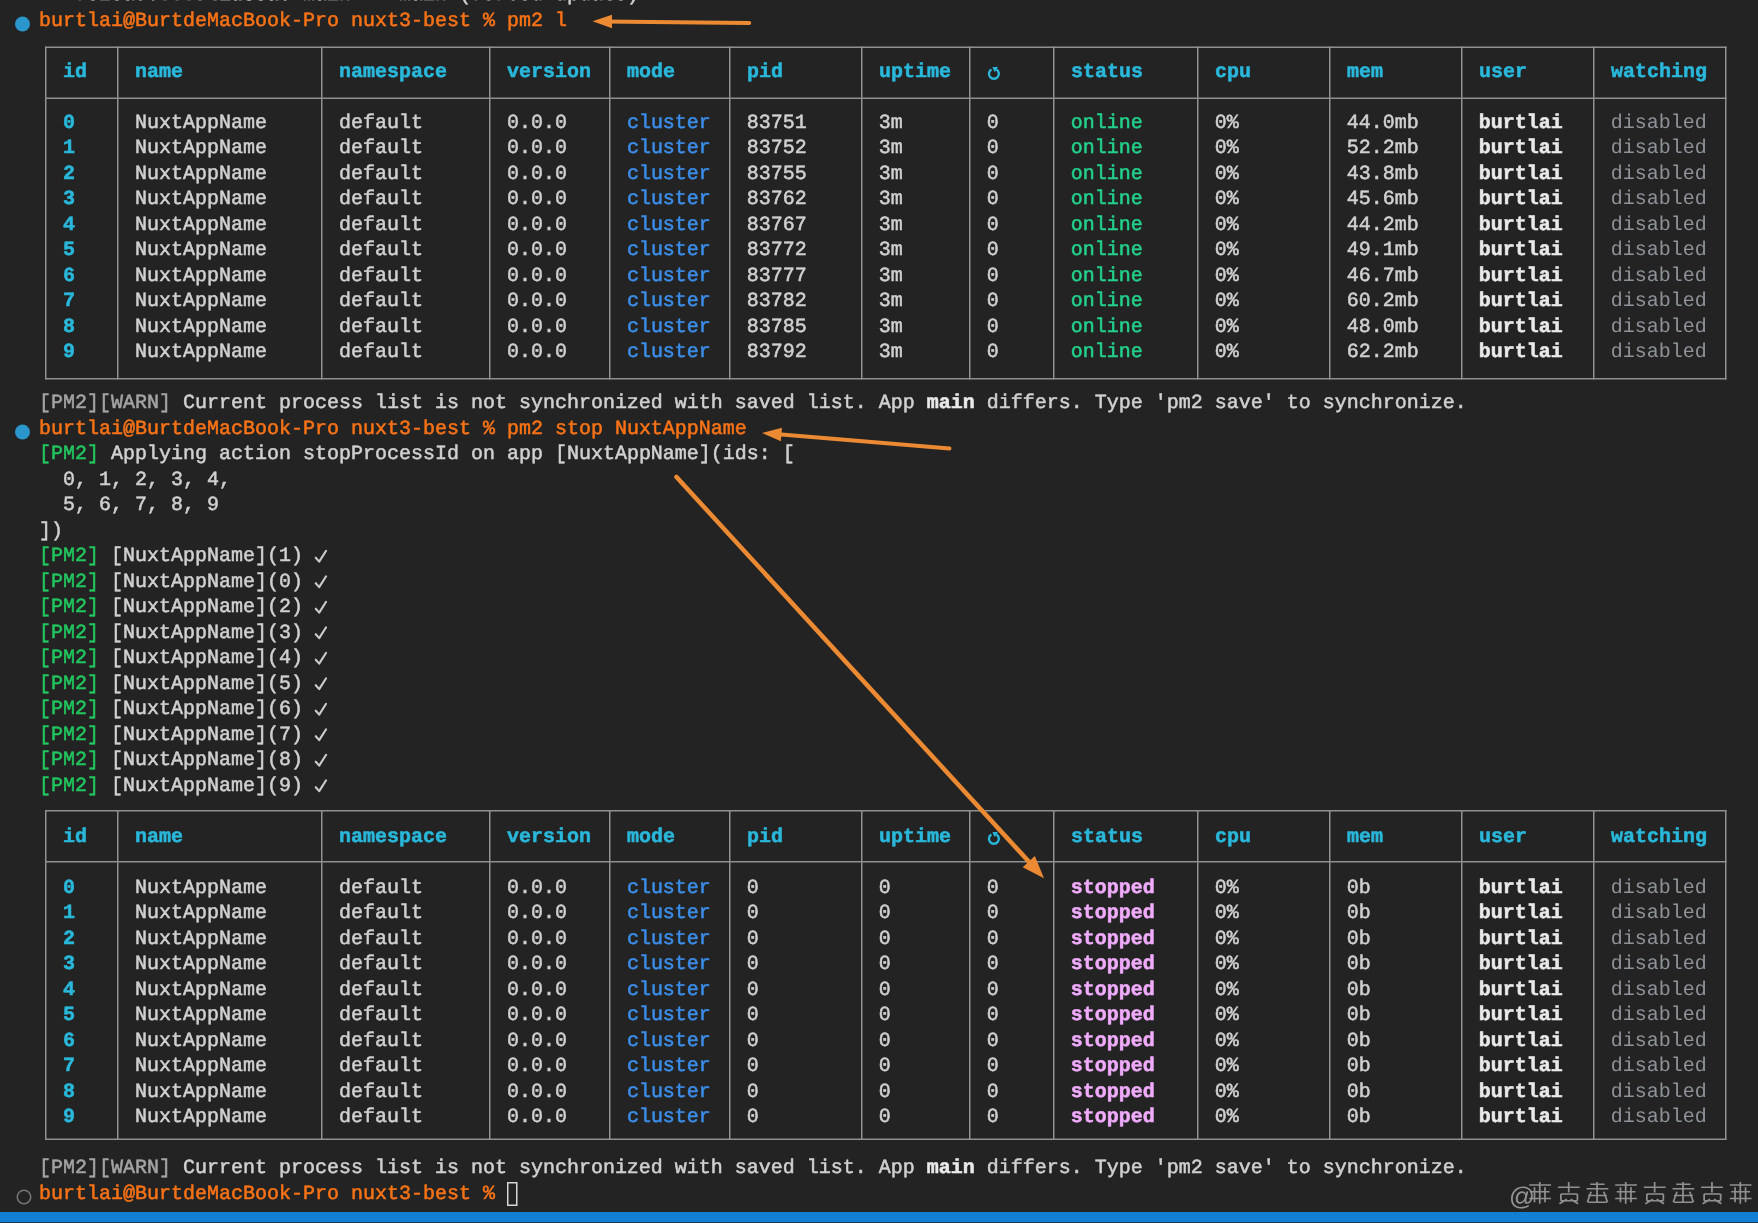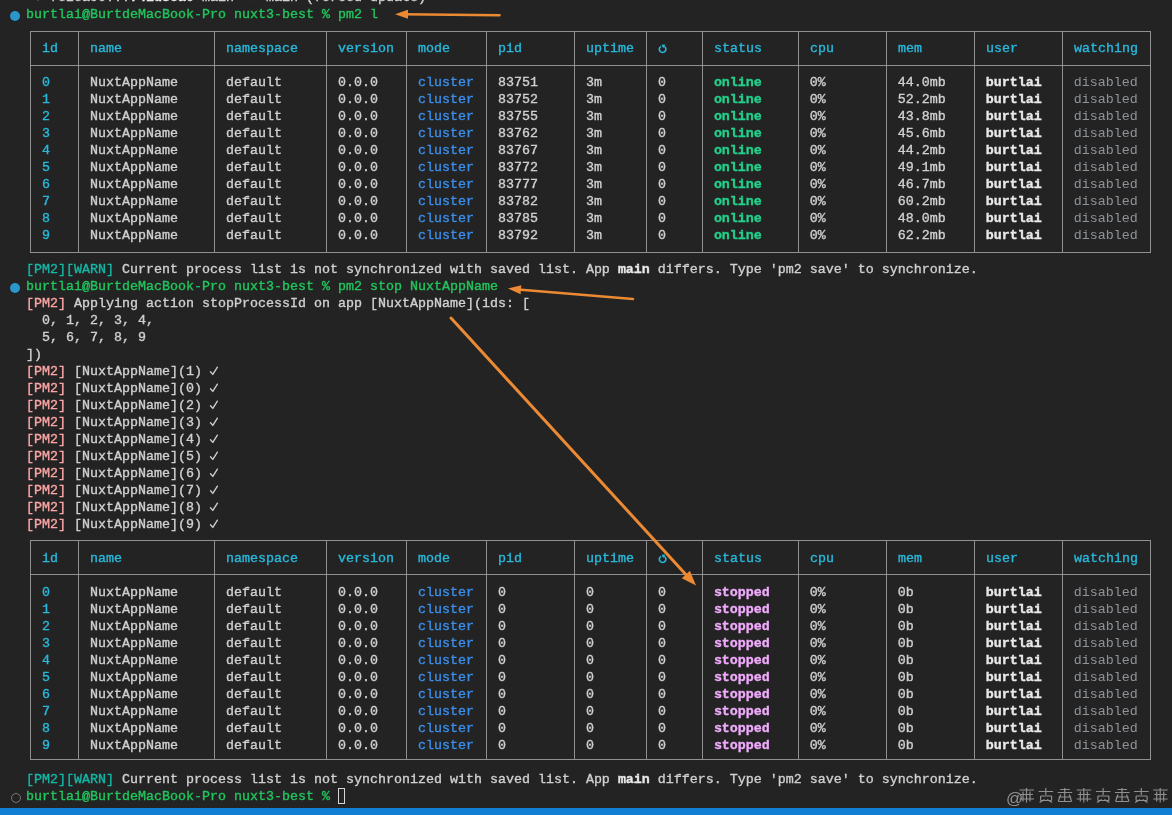--- a/index.html
+++ b/index.html
@@ -1,27 +1,27 @@
 <!DOCTYPE html>
 <html><head><meta charset="utf-8"><style>
 html,body{margin:0;padding:0}
 body{width:1172px;height:815px;background:#232323;overflow:hidden;position:relative;
 font-family:"Liberation Mono",monospace;font-size:13.33px;color:#d0d0d0;
 -webkit-font-smoothing:antialiased}
 #term{position:absolute;left:26.0px;top:-11.3px;white-space:pre;-webkit-text-stroke:0.35px}
 .ln{height:17.0px;line-height:17.0px}
-.cy{color:#29b8db;font-weight:normal}
+.cy{color:#29b8db;font-weight:bold}
 .bl{color:#3b8eea;font-weight:normal}
-.on{color:#23d18b;font-weight:bold}
-.gr{color:#fca5a5}
+.on{color:#23d18b;font-weight:normal}
+.gr{color:#22c55e}
 .rd{color:#f0abfc;font-weight:bold}
-.yl{color:#14b8a6}
+.yl{color:#a3a3a3}
 .wb{color:#e9e9e9;font-weight:bold}
 .gy{color:#8f9399;-webkit-text-stroke:0}
-.pr{color:#22c55e}
+.pr{color:#f97316}
 .bd{position:absolute;background:#909090}
 #cursor{position:absolute;left:337.9px;top:787.5px;width:5.2px;height:14.6px;border:1.8px solid #d6d6d6}
 #dot1{position:absolute;left:10px;top:10.5px;width:10px;height:10px;border-radius:50%;background:#2a96cc}
 #dot2{position:absolute;left:10px;top:282.5px;width:10px;height:10px;border-radius:50%;background:#2a96cc}
 #dot3{position:absolute;left:10.5px;top:793px;width:8px;height:8px;border-radius:50%;border:1.4px solid #777}
 #bar{position:absolute;left:0;top:807.5px;width:1172px;height:7.5px;background:#117fd4}
 #ov{position:absolute;left:0;top:0;width:1172px;height:815px}
 </style></head>
 <body>
 <div id="term"><div class="ln"> + fe2ea90...<span class="wb">f41d3ca0</span> main -&gt; main (forced update)</div><div class="ln"><span class="pr">burtlai@BurtdeMacBook-Pro nuxt3-best %</span> <span class="pr">pm2 l</span></div><div class="ln"></div><div class="ln">  <span class="cy">id</span>    <span class="cy">name</span>             <span class="cy">namespace</span>     <span class="cy">version</span>   <span class="cy">mode</span>      <span class="cy">pid</span>        <span class="cy">uptime</span>          <span class="cy">status</span>      <span class="cy">cpu</span>        <span class="cy">mem</span>        <span class="cy">user</span>       <span class="cy">watching</span></div><div class="ln"></div><div class="ln">  <span class="cy">0</span>     NuxtAppName      default       0.0.0     <span class="bl">cluster</span>   83751      3m       0      <span class="on">online</span>      0%         44.0mb     <span class="wb">burtlai</span>    <span class="gy">disabled</span></div><div class="ln">  <span class="cy">1</span>     NuxtAppName      default       0.0.0     <span class="bl">cluster</span>   83752      3m       0      <span class="on">online</span>      0%         52.2mb     <span class="wb">burtlai</span>    <span class="gy">disabled</span></div><div class="ln">  <span class="cy">2</span>     NuxtAppName      default       0.0.0     <span class="bl">cluster</span>   83755      3m       0      <span class="on">online</span>      0%         43.8mb     <span class="wb">burtlai</span>    <span class="gy">disabled</span></div><div class="ln">  <span class="cy">3</span>     NuxtAppName      default       0.0.0     <span class="bl">cluster</span>   83762      3m       0      <span class="on">online</span>      0%         45.6mb     <span class="wb">burtlai</span>    <span class="gy">disabled</span></div><div class="ln">  <span class="cy">4</span>     NuxtAppName      default       0.0.0     <span class="bl">cluster</span>   83767      3m       0      <span class="on">online</span>      0%         44.2mb     <span class="wb">burtlai</span>    <span class="gy">disabled</span></div><div class="ln">  <span class="cy">5</span>     NuxtAppName      default       0.0.0     <span class="bl">cluster</span>   83772      3m       0      <span class="on">online</span>      0%         49.1mb     <span class="wb">burtlai</span>    <span class="gy">disabled</span></div><div class="ln">  <span class="cy">6</span>     NuxtAppName      default       0.0.0     <span class="bl">cluster</span>   83777      3m       0      <span class="on">online</span>      0%         46.7mb     <span class="wb">burtlai</span>    <span class="gy">disabled</span></div><div class="ln">  <span class="cy">7</span>     NuxtAppName      default       0.0.0     <span class="bl">cluster</span>   83782      3m       0      <span class="on">online</span>      0%         60.2mb     <span class="wb">burtlai</span>    <span class="gy">disabled</span></div><div class="ln">  <span class="cy">8</span>     NuxtAppName      default       0.0.0     <span class="bl">cluster</span>   83785      3m       0      <span class="on">online</span>      0%         48.0mb     <span class="wb">burtlai</span>    <span class="gy">disabled</span></div><div class="ln">  <span class="cy">9</span>     NuxtAppName      default       0.0.0     <span class="bl">cluster</span>   83792      3m       0      <span class="on">online</span>      0%         62.2mb     <span class="wb">burtlai</span>    <span class="gy">disabled</span></div><div class="ln"></div><div class="ln"><span class="yl">[PM2][WARN]</span> Current process list is not synchronized with saved list. App <span class="wb">main</span> differs. Type 'pm2 save' to synchronize.</div><div class="ln"><span class="pr">burtlai@BurtdeMacBook-Pro nuxt3-best %</span> <span class="pr">pm2 stop NuxtAppName</span></div><div class="ln"><span class="gr">[PM2]</span> Applying action stopProcessId on app [NuxtAppName](ids: [</div><div class="ln">  0, 1, 2, 3, 4,</div><div class="ln">  5, 6, 7, 8, 9</div><div class="ln">])</div><div class="ln"><span class="gr">[PM2]</span> [NuxtAppName](1)</div><div class="ln"><span class="gr">[PM2]</span> [NuxtAppName](0)</div><div class="ln"><span class="gr">[PM2]</span> [NuxtAppName](2)</div><div class="ln"><span class="gr">[PM2]</span> [NuxtAppName](3)</div><div class="ln"><span class="gr">[PM2]</span> [NuxtAppName](4)</div><div class="ln"><span class="gr">[PM2]</span> [NuxtAppName](5)</div><div class="ln"><span class="gr">[PM2]</span> [NuxtAppName](6)</div><div class="ln"><span class="gr">[PM2]</span> [NuxtAppName](7)</div><div class="ln"><span class="gr">[PM2]</span> [NuxtAppName](8)</div><div class="ln"><span class="gr">[PM2]</span> [NuxtAppName](9)</div><div class="ln"></div><div class="ln">  <span class="cy">id</span>    <span class="cy">name</span>             <span class="cy">namespace</span>     <span class="cy">version</span>   <span class="cy">mode</span>      <span class="cy">pid</span>        <span class="cy">uptime</span>          <span class="cy">status</span>      <span class="cy">cpu</span>        <span class="cy">mem</span>        <span class="cy">user</span>       <span class="cy">watching</span></div><div class="ln"></div><div class="ln">  <span class="cy">0</span>     NuxtAppName      default       0.0.0     <span class="bl">cluster</span>   0          0        0      <span class="rd">stopped</span>     0%         0b         <span class="wb">burtlai</span>    <span class="gy">disabled</span></div><div class="ln">  <span class="cy">1</span>     NuxtAppName      default       0.0.0     <span class="bl">cluster</span>   0          0        0      <span class="rd">stopped</span>     0%         0b         <span class="wb">burtlai</span>    <span class="gy">disabled</span></div><div class="ln">  <span class="cy">2</span>     NuxtAppName      default       0.0.0     <span class="bl">cluster</span>   0          0        0      <span class="rd">stopped</span>     0%         0b         <span class="wb">burtlai</span>    <span class="gy">disabled</span></div><div class="ln">  <span class="cy">3</span>     NuxtAppName      default       0.0.0     <span class="bl">cluster</span>   0          0        0      <span class="rd">stopped</span>     0%         0b         <span class="wb">burtlai</span>    <span class="gy">disabled</span></div><div class="ln">  <span class="cy">4</span>     NuxtAppName      default       0.0.0     <span class="bl">cluster</span>   0          0        0      <span class="rd">stopped</span>     0%         0b         <span class="wb">burtlai</span>    <span class="gy">disabled</span></div><div class="ln">  <span class="cy">5</span>     NuxtAppName      default       0.0.0     <span class="bl">cluster</span>   0          0        0      <span class="rd">stopped</span>     0%         0b         <span class="wb">burtlai</span>    <span class="gy">disabled</span></div><div class="ln">  <span class="cy">6</span>     NuxtAppName      default       0.0.0     <span class="bl">cluster</span>   0          0        0      <span class="rd">stopped</span>     0%         0b         <span class="wb">burtlai</span>    <span class="gy">disabled</span></div><div class="ln">  <span class="cy">7</span>     NuxtAppName      default       0.0.0     <span class="bl">cluster</span>   0          0        0      <span class="rd">stopped</span>     0%         0b         <span class="wb">burtlai</span>    <span class="gy">disabled</span></div><div class="ln">  <span class="cy">8</span>     NuxtAppName      default       0.0.0     <span class="bl">cluster</span>   0          0        0      <span class="rd">stopped</span>     0%         0b         <span class="wb">burtlai</span>    <span class="gy">disabled</span></div><div class="ln">  <span class="cy">9</span>     NuxtAppName      default       0.0.0     <span class="bl">cluster</span>   0          0        0      <span class="rd">stopped</span>     0%         0b         <span class="wb">burtlai</span>    <span class="gy">disabled</span></div><div class="ln"></div><div class="ln"><span class="yl">[PM2][WARN]</span> Current process list is not synchronized with saved list. App <span class="wb">main</span> differs. Type 'pm2 save' to synchronize.</div><div class="ln"><span class="pr">burtlai@BurtdeMacBook-Pro nuxt3-best %</span></div></div>

